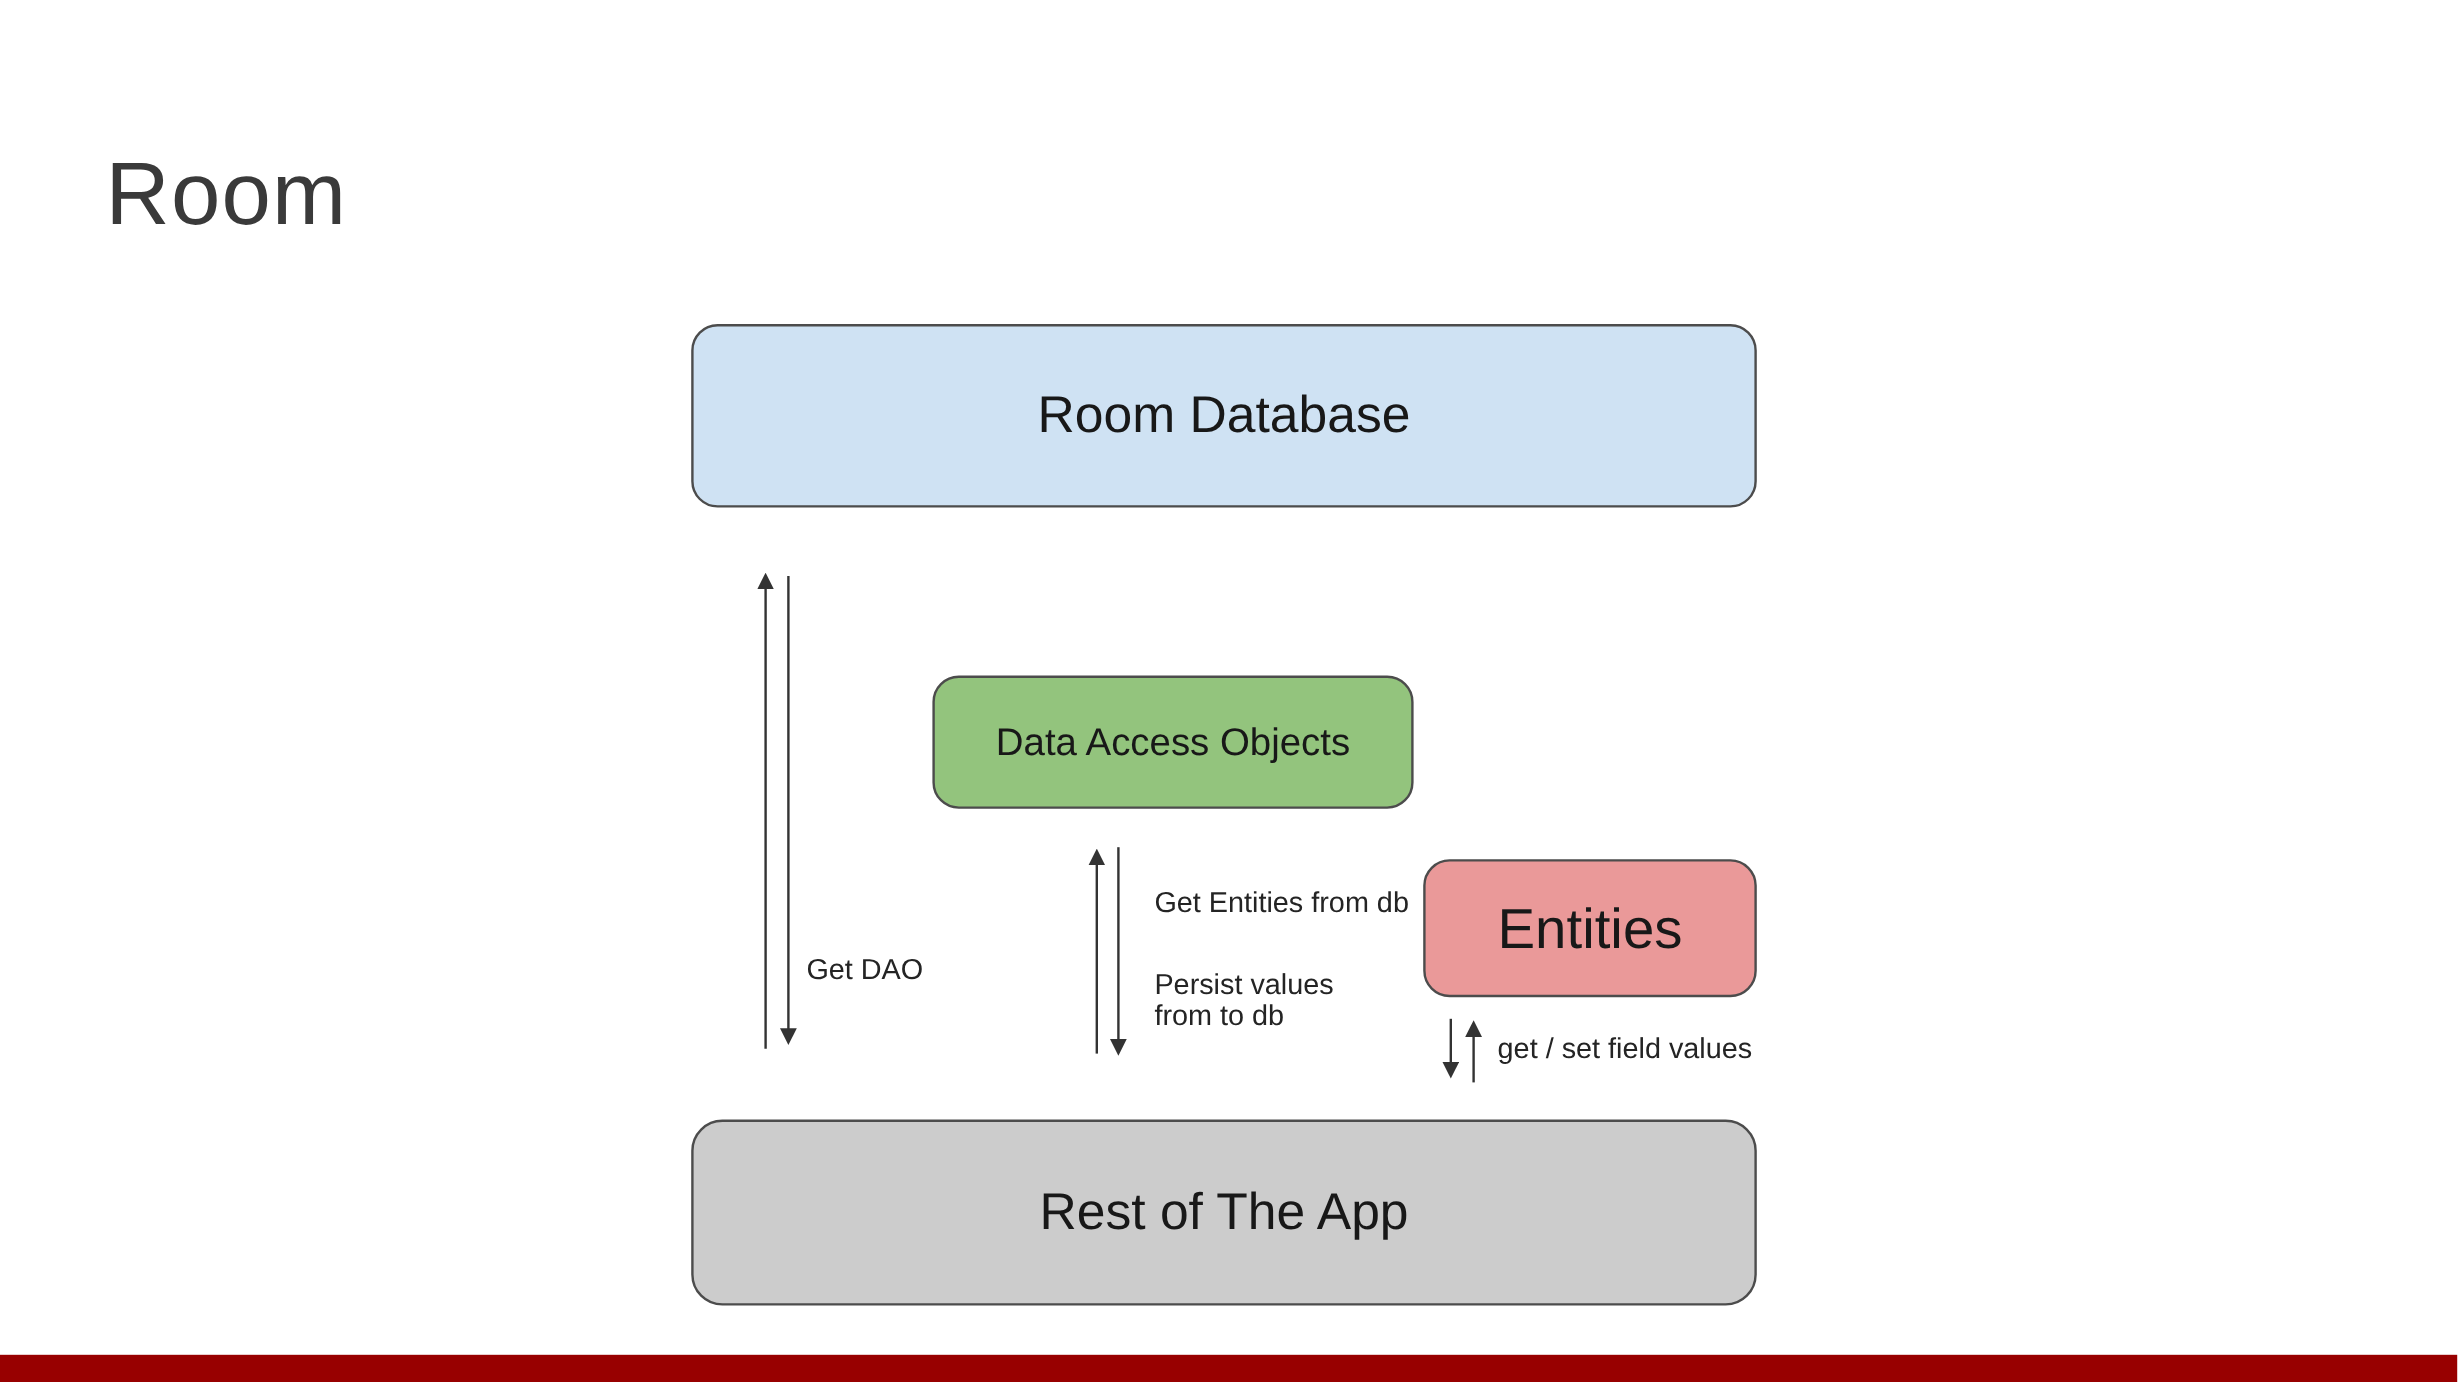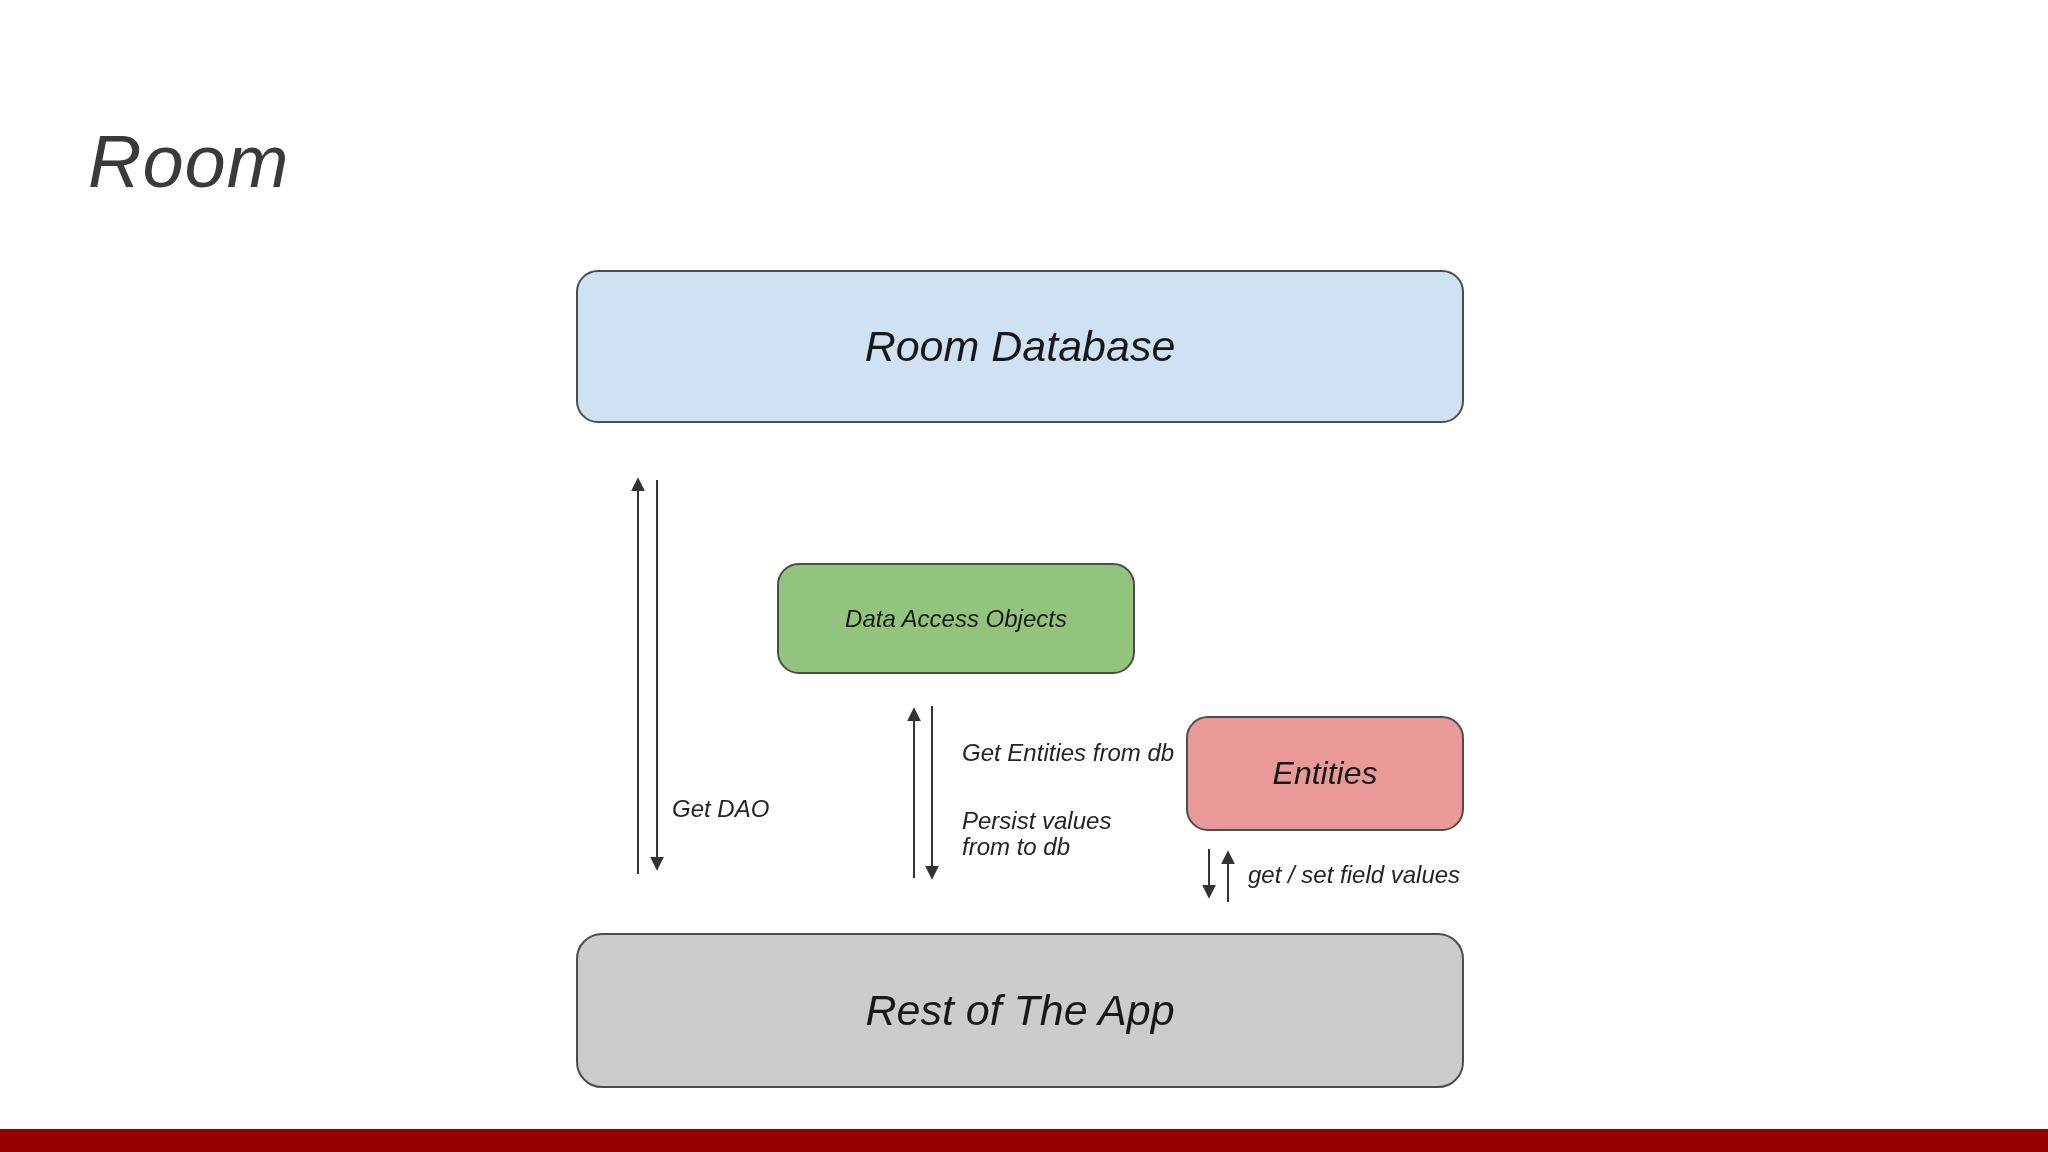--- a/index.html
+++ b/index.html
@@ -7,21 +7,20 @@
     padding: 0;
     background: #ffffff;
   }
   .slide {
     position: relative;
     width: 2048px;
     height: 1152px;
     background: #ffffff;
     overflow: hidden;
     font-family: "Liberation Sans", sans-serif;
-    font-style: italic;
   }
   .slide-title {
     position: absolute;
     left: 88px;
     top: 122px;
     font-size: 74px;
     line-height: 80px;
     font-weight: 400;
     color: #3a3a3a;
     letter-spacing: 1px;
@@ -33,26 +32,26 @@
     justify-content: center;
     border: 2px solid #4c4c4c;
     color: #181818;
     box-sizing: border-box;
   }
   .node-room-database {
     left: 576px; top: 270px; width: 888px; height: 153px;
     border-radius: 26px; font-size: 43px;
   }
   .node-dao {
-    left: 777px; top: 563px; width: 358px; height: 111px;
-    border-radius: 22px; font-size: 24px;
+    left: 777px; top: 563px; width: 401px; height: 111px;
+    border-radius: 22px; font-size: 32px;
   }
   .node-entities {
     left: 1186px; top: 716px; width: 278px; height: 115px;
-    border-radius: 22px; font-size: 32px;
+    border-radius: 22px; font-size: 47px;
   }
   .node-rest-of-app {
     left: 576px; top: 916px; width: 888px; height: 155px;
     border-radius: 26px; font-size: 43px; margin-top: 17px;
   }
   .arrow-layer {
     position: absolute;
     left: 0; top: 0;
     width: 2048px;
     height: 1152px;

